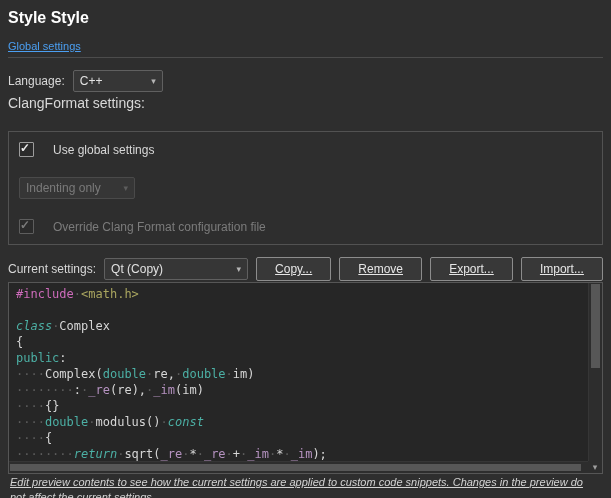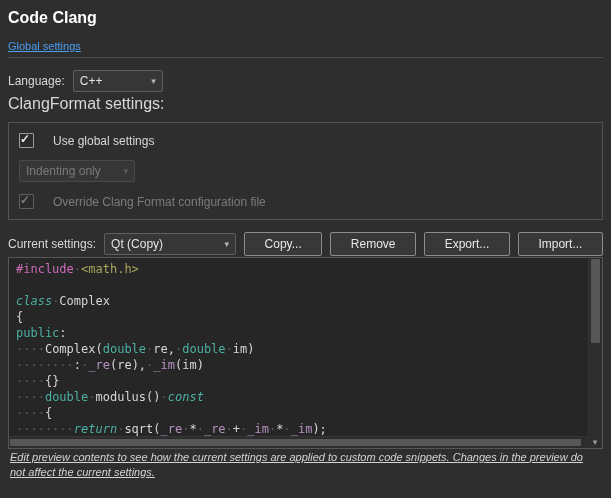--- a/index.html
+++ b/index.html
@@ -16,36 +16,36 @@
     margin:2px 0 10px 0;
   }
   .link {
     display:inline-block; font-size:11px; line-height:13px;
     color:var(--link,#4b9ff2); text-decoration:underline; cursor:pointer;
   }
   .sep { border-top:1px solid #4c4c4c; height:0; margin:3px 0 12px 0; }
 
   .row { display:flex; align-items:center; gap:8px; }
   .label { font-size:12px; color:#d8d8d8; white-space:nowrap; }
-  .section-label { font-size:16px; margin-bottom:9px; }
+  .section-label { font-size:14px; margin-bottom:20px; }
 
   .lang-row { margin-bottom:3px; }
 
   .combo {
     display:inline-flex; align-items:center; justify-content:space-between;
     height:22px; box-sizing:border-box; padding:0 6px;
     background:#363636; border:1px solid #606060; border-radius:2px;
     font-size:12px; color:#e2e2e2; cursor:default; flex:none;
   }
   .combo .arrow { color:#b5b5b5; font-size:9px; margin-left:8px; line-height:1; }
   .combo.disabled { color:#7a7a7a; border-color:#4a4a4a; }
   .combo.disabled .arrow { color:#5d5d5d; }
   .lang-combo { width:90px; }
-  .mode-combo { width:116px; margin:12px 0; }
-  .current-combo { width:132px; }
+  .mode-combo { width:116px; margin:20px 0; }
+  .current-combo { width:144px; }
 
   .groupbox {
     border:1px solid #525252; padding:10px; margin-bottom:12px;
   }
   .check-row { display:flex; align-items:center; gap:7px; font-size:12px; }
   .check-label { font-size:12px;margin-left:12px; }
   .check-row.disabled .check-label { color:#7b7b7b; }
   .checkbox {
     width:13px; height:13px; flex:none; display:inline-block; position:relative;
     border:1px solid #9c9c9c; background:#2b2b2b; border-radius:1px; box-sizing:content-box;
@@ -56,21 +56,21 @@
   }
   .checkbox.checked .glyph { display:block; }
   .checkbox.disabled { border-color:#5e5e5e; }
   .checkbox.disabled .glyph { color:#7b7b7b; }
 
   .current-row { margin-bottom:1px; }
   .btn {
     flex:1 1 auto; height:24px; box-sizing:border-box;
     background:#383838; border:1px solid #8c8c8c; border-radius:2px;
     color:#e6e6e6; font-size:12px; font-family:"Liberation Sans", sans-serif;
-    cursor:default; padding:0 8px;
+    cursor:default; padding:0 8px;text-decoration:underline;
   }
 
   .editor {
     position:relative; height:192px; 
     border:1px solid #565656; background:var(--editor-bg,#262626); box-sizing:border-box;
   }
   .code-area {
     position:absolute; top:0; left:0; right:14px; bottom:12px;
     overflow:hidden; padding:3px 0 0 7px;
     font-family:"DejaVu Sans Mono", monospace; font-size:12px; line-height:16px;
@@ -104,21 +104,21 @@
   .footer {
     font-size:11px; font-style:italic; color:#d4d4d4;
     line-height:1.35; padding:0 2px; margin-top:1px;text-decoration:underline;
   }
 </style>
 </head>
 <body>
 
 <div class="page">
 
-  <div class="title">Code Clang</div>
+  <div class="title">Style Style</div>
 
   <a class="link">Global settings</a>
   <div class="sep"></div>
 
   <div class="row lang-row">
     <span class="label">Language:</span>
     <div class="combo lang-combo">
       <span class="combo-value">C++</span>
       <span class="arrow">▾</span>
     </div>

